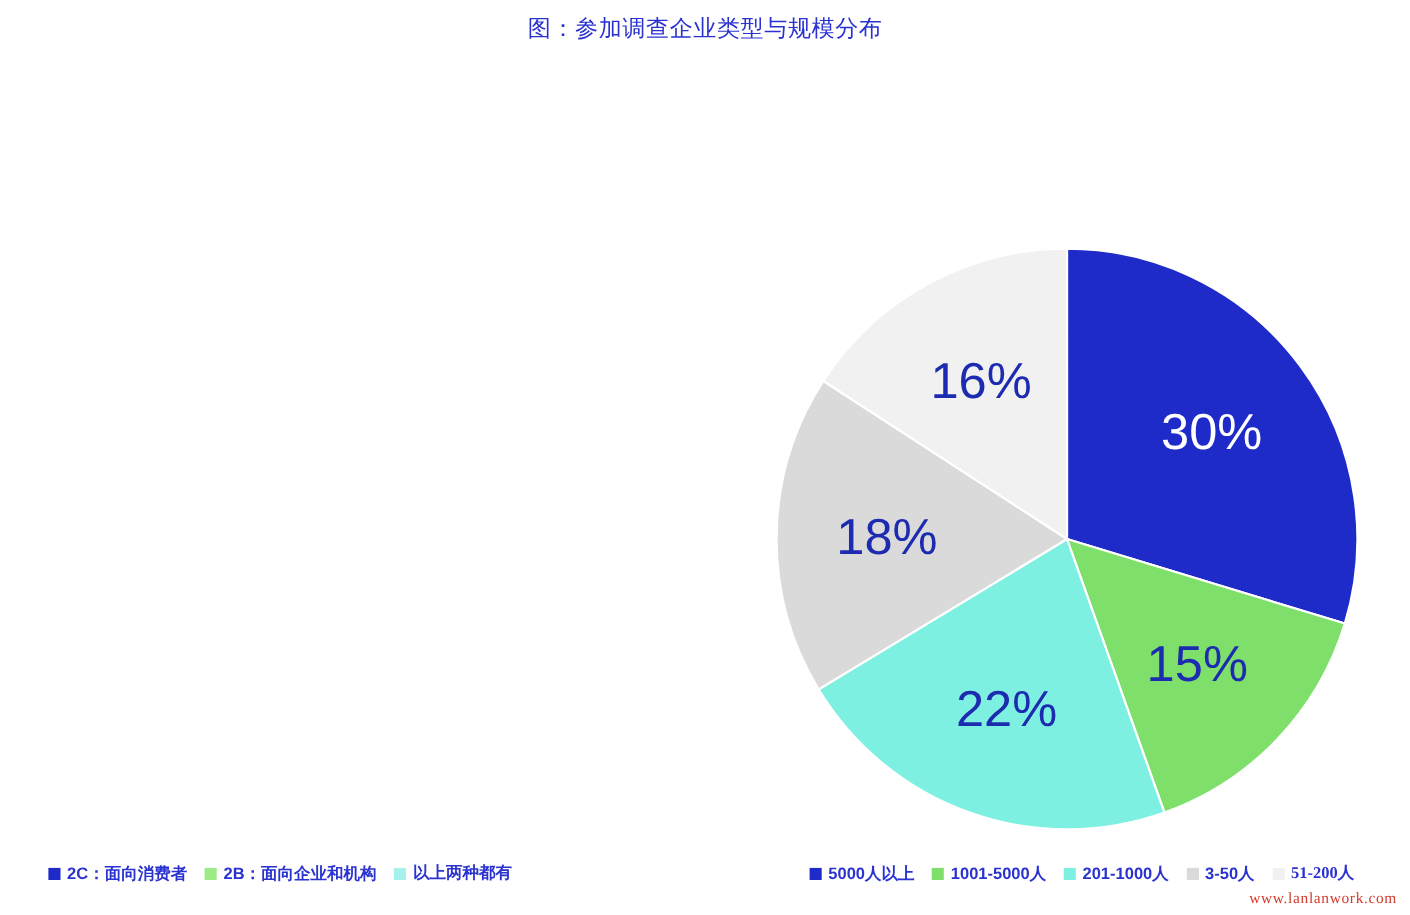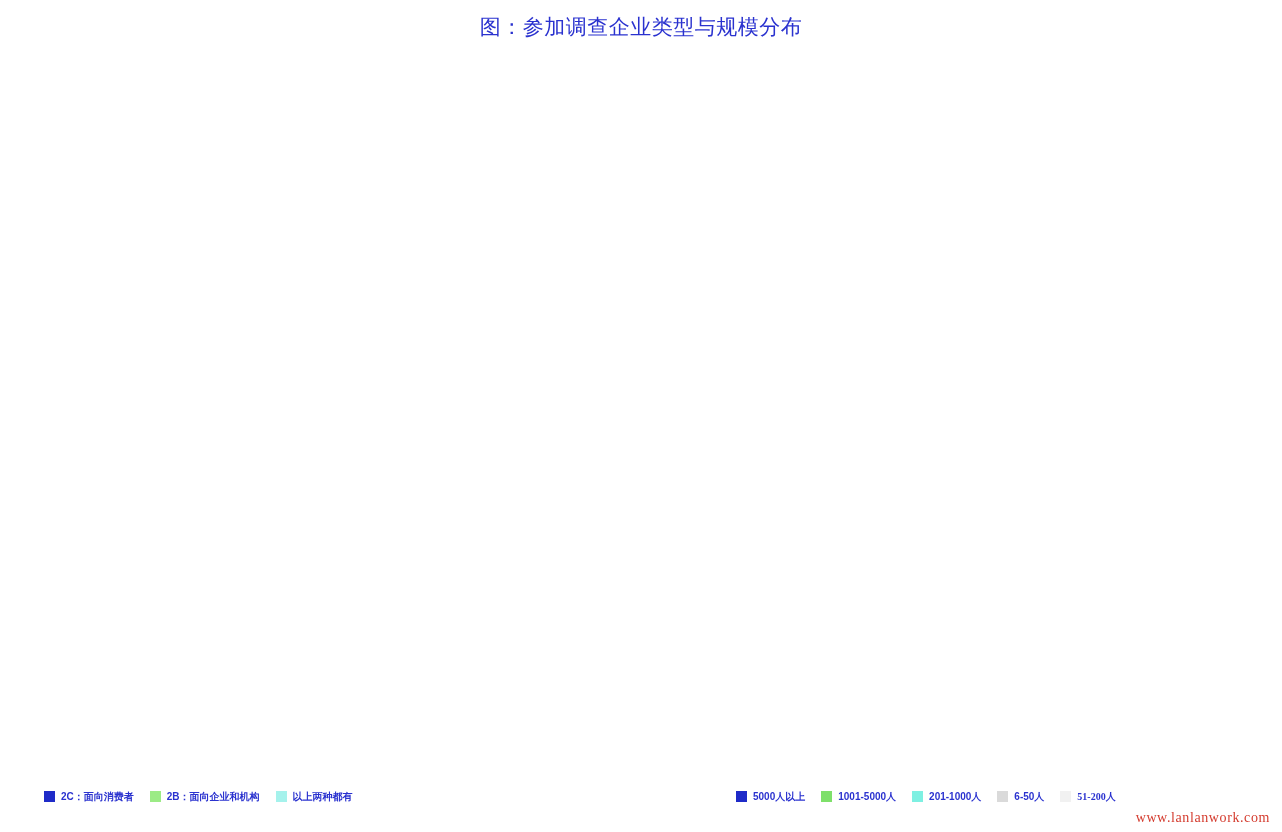--- a/index.html
+++ b/index.html
@@ -46,21 +46,21 @@
     font-family: "Liberation Sans", "DejaVu Sans", sans-serif;
     font-size: 46px;
     font-weight: 400;
   }
   .legend {
     position: absolute;
     bottom: 30px;
     display: flex;
     align-items: center;
     flex-wrap: nowrap;
-    font-size: 10px;
+    font-size: 15px;
     font-weight: bold;
     color: #2a32cf;
     white-space: nowrap;
   }
   .legend-left  { left: 44px; }
   .legend-right { left: 700px; margin-left: 36px; }
   .legend-item {
     display: flex;
     align-items: center;
     margin-right: 16px;
@@ -87,20 +87,38 @@
   }
 </style>
 </head>
 <body>
 
 <div class="page">
 
   <div class="chart-title">图：参加调查企业类型与规模分布</div>
 
 
+  <div class="pie-wrap pie-right">
+    <svg class="pie-svg" viewBox="0 0 560 560">
+      <g id="pie-right-slices">
+          <path d="M 280 280 L 280 16 A 264 264 0 0 1 532.5576378242948 356.8806840279945 Z" fill="#1f2bc8" stroke="#ffffff" stroke-width="2"></path>
+          <path d="M 280 280 L 532.5576378242948 356.8806840279945 A 264 264 0 0 1 368.57640505054667 528.6970455560771 Z" fill="#7ee06a" stroke="#ffffff" stroke-width="2"></path>
+          <path d="M 280 280 L 368.57640505054667 528.6970455560771 A 264 264 0 0 1 54.15548099937277 416.712300973158 Z" fill="#7ef0e2" stroke="#ffffff" stroke-width="2"></path>
+          <path d="M 280 280 L 54.15548099937277 416.712300973158 A 264 264 0 0 1 58.51645972332852 136.33009575240877 Z" fill="#dadada" stroke="#ffffff" stroke-width="2"></path>
+          <path d="M 280 280 L 58.51645972332852 136.33009575240877 A 264 264 0 0 1 279.99999999999994 16 Z" fill="#f1f1f1" stroke="#ffffff" stroke-width="2"></path>
+        </g>
+      <g id="pie-right-labels">
+          <text x="411.51638153525846" y="182.5598450951953" text-anchor="middle" dominant-baseline="central" class="slice-label" fill="#ffffff">30%</text>
+          <text x="398.40754144154187" y="393.00794896718355" text-anchor="middle" dominant-baseline="central" class="slice-label" fill="#1d2bb0">15%</text>
+          <text x="225.08262886866112" y="434.1921682447678" text-anchor="middle" dominant-baseline="central" class="slice-label" fill="#1d2bb0">22%</text>
+          <text x="116.33979492557873" y="277.454479424877" text-anchor="middle" dominant-baseline="central" class="slice-label" fill="#1d2bb0">18%</text>
+          <text x="201.8613711244315" y="136.17546427175168" text-anchor="middle" dominant-baseline="central" class="slice-label" fill="#1d2bb0">16%</text>
+        </g>
+    </svg>
+  </div>
 
   <div class="legend legend-left" id="legend-left">
       <div class="legend-item">
         <span class="legend-swatch" style="background: rgb(31, 43, 200);"></span>
         <span class="legend-text">2C：面向消费者</span>
       </div>
       <div class="legend-item">
         <span class="legend-swatch" style="background: rgb(156, 235, 134);"></span>
         <span class="legend-text">2B：面向企业和机构</span>
       </div>
@@ -118,21 +136,21 @@
       <div class="legend-item">
         <span class="legend-swatch" style="background: rgb(126, 224, 106);"></span>
         <span class="legend-text">1001-5000人</span>
       </div>
       <div class="legend-item">
         <span class="legend-swatch" style="background: rgb(126, 240, 226);"></span>
         <span class="legend-text">201-1000人</span>
       </div>
       <div class="legend-item">
         <span class="legend-swatch" style="background: rgb(218, 218, 218);"></span>
-        <span class="legend-text">6-50人</span>
+        <span class="legend-text">3-50人</span>
       </div>
       <div class="legend-item">
         <span class="legend-swatch" style="background: rgb(241, 241, 241);"></span>
         <span class="legend-text">51-200人</span>
       </div>
     </div>
 
   <div class="watermark">www.lanlanwork.com</div>
 
 </div>

